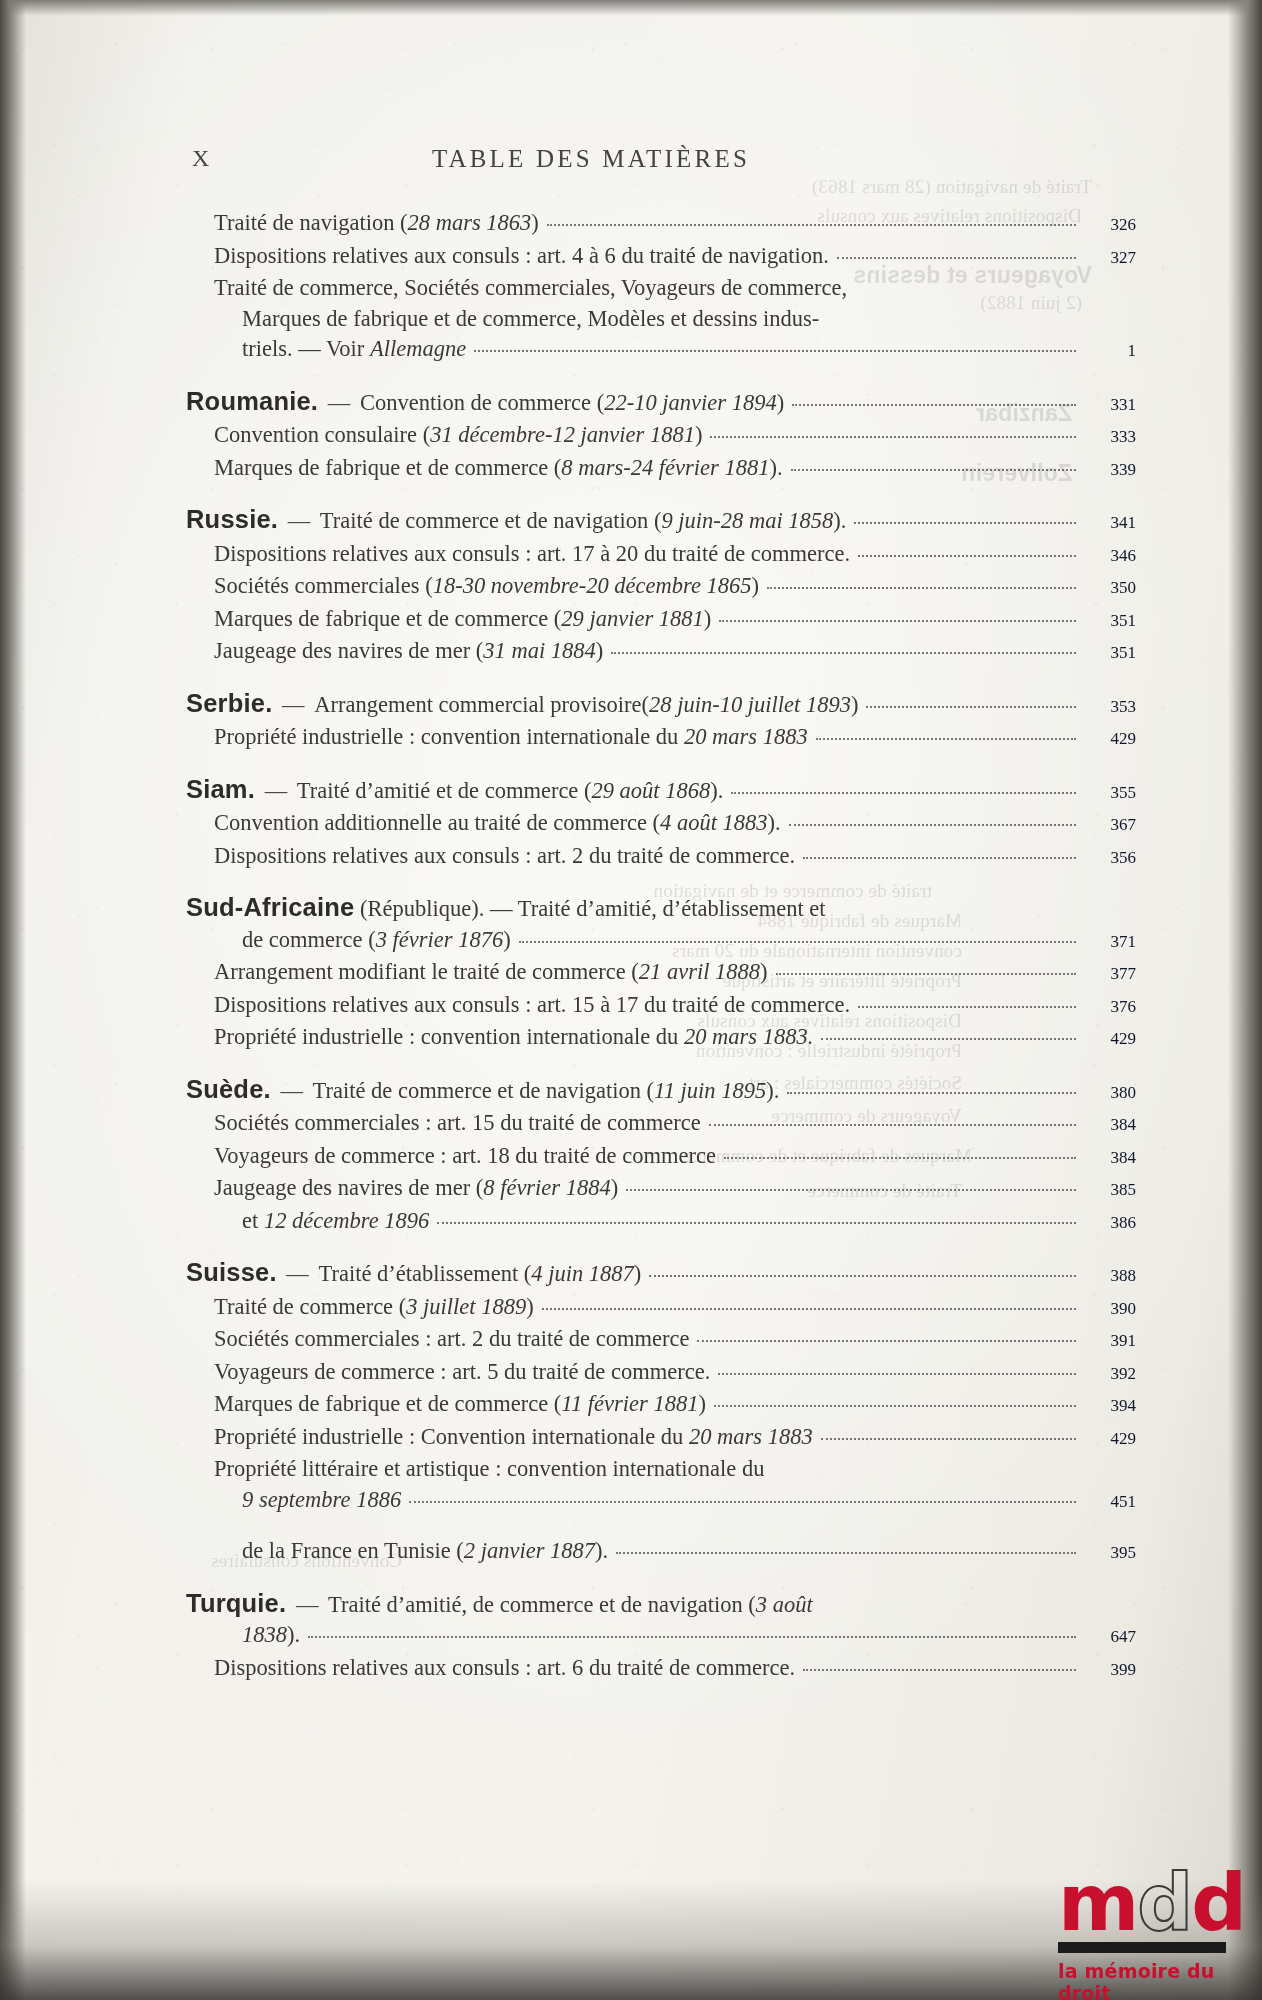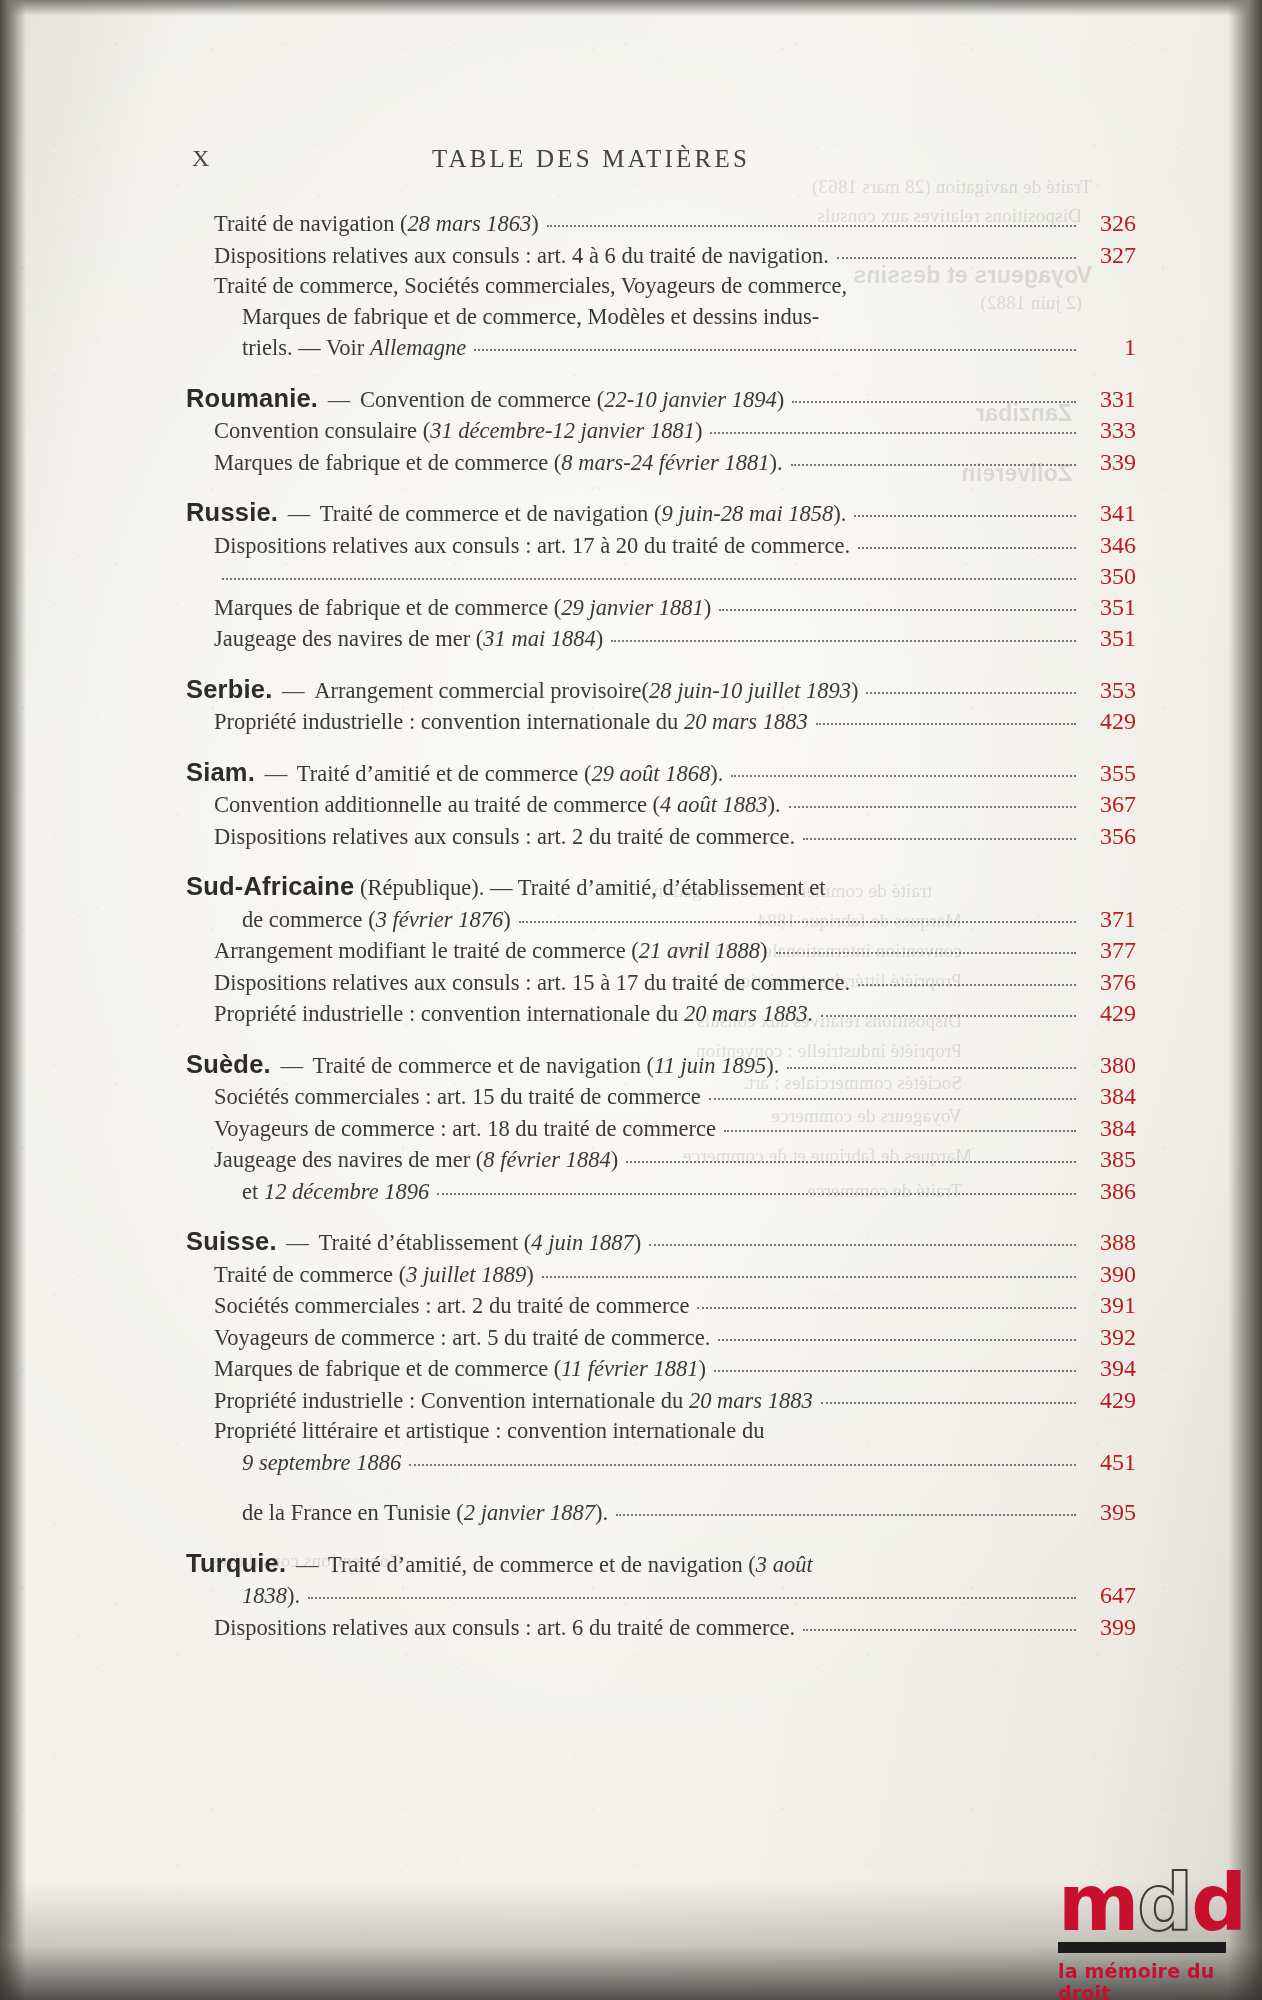--- a/index.html
+++ b/index.html
@@ -139,22 +139,22 @@
     position: relative;
     top: -4px;
     border-bottom: 2.4px dotted #55534f;
     opacity: .78;
   }
   .leader.none { border-bottom: none; }
   .pg {
     flex: 0 0 auto;
     width: 54px;
     text-align: right;
-    font-size: 24px;
-    color: #b91c1c;
+    font-size: 17px;
+    color: #0f172a;
   }
 
   .country {
     font-family: "Liberation Sans", "DejaVu Sans", sans-serif;
     font-weight: 700;
     font-size: 25.5px;
     letter-spacing: .2px;
     color: #2e2c2a;
     margin-top: 48px;
   }
@@ -287,20 +287,21 @@
             <span class="txt"><span class="country">Russie.</span><span class="dash"> — </span><span>Traité de commerce et de navigation (</span><em>9 juin-28 mai 1858</em><span>).</span></span>
             <span class="leader"></span>
             <span class="pg">341</span>
           </div>
           <div class="row ind1">
             <span class="txt"><span>Dispositions relatives aux consuls : art. 17 à 20 du traité de commerce.</span></span>
             <span class="leader"></span>
             <span class="pg">346</span>
           </div>
           <div class="row ind1">
+            <span class="txt"><span>Sociétés commerciales (</span><em>18-30 novembre-20 décembre  1865</em><span>)</span></span>
             <span class="leader"></span>
             <span class="pg">350</span>
           </div>
           <div class="row ind1">
             <span class="txt"><span>Marques de fabrique et de commerce (</span><em>29 janvier 1881</em><span>)</span></span>
             <span class="leader"></span>
             <span class="pg">351</span>
           </div>
           <div class="row ind1">
             <span class="txt"><span>Jaugeage des navires de mer (</span><em>31 mai  1884</em><span>)</span></span>

